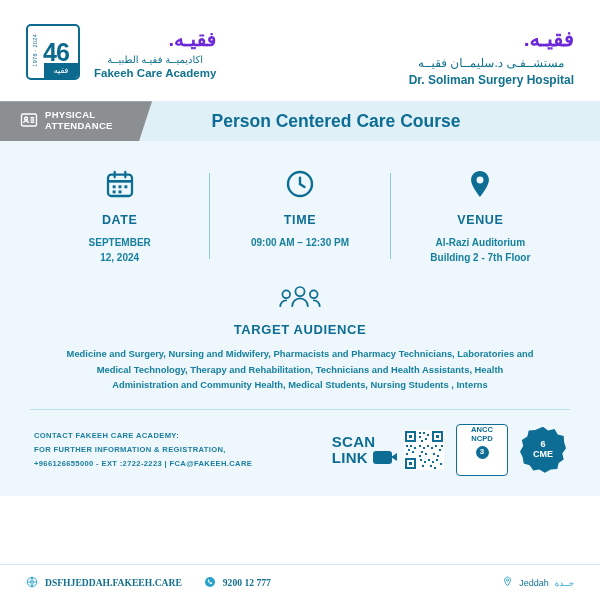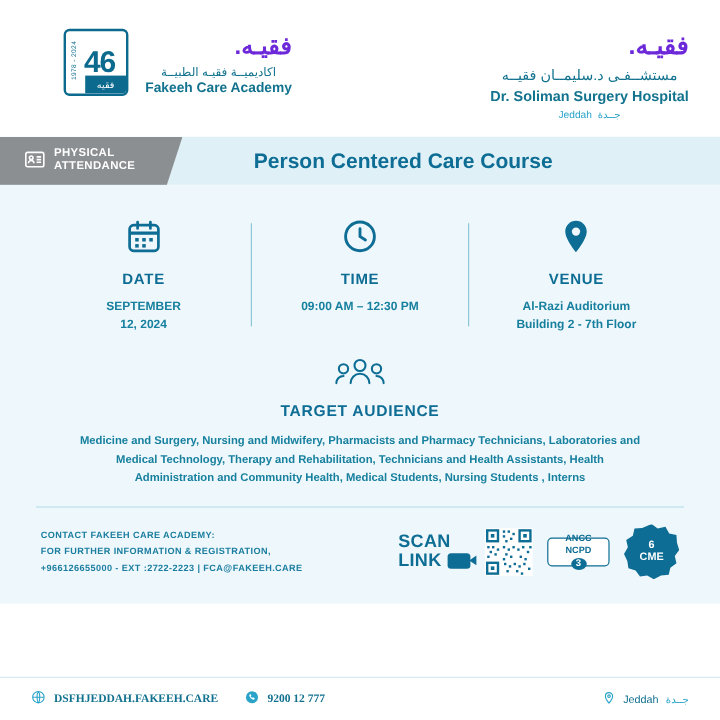--- a/index.html
+++ b/index.html
@@ -13,21 +13,21 @@
 
   
   .header {
     display: flex; justify-content: space-between; align-items: flex-start;
     padding: 24px 26px 8px 26px;
   }
   .brand-left { display: flex; align-items: center; gap: 14px; }
   .logo46 {
     width: 54px; height: 56px; border: 2px solid #0b6a8e; border-radius: 5px;
     background: #fff; position: relative; overflow: hidden;
-    display: flex; flex-direction: column; align-items: center; justify-content: center; margin-left: 27px;
+    display: flex; flex-direction: column; align-items: center; justify-content: center;
   }
   .logo46 .big {
     font-size: 25px; font-weight: bold; color: #0b6a8e; line-height: 1;
     letter-spacing: -1px; margin-left: 6px;
   }
   .logo46 .vert {
     position: absolute; left: 4px; top: 8px; font-size: 5.5px; color:#0b6a8e;
     writing-mode: vertical-rl; transform: rotate(180deg); letter-spacing: .3px;
   }
   .logo46 .bar {
@@ -102,22 +102,22 @@
   .cam {
     width: 19px; height: 13px; background:#0e6d94; border-radius: 3px; position: relative;
   }
   .cam:after {
     content:""; position:absolute; right:-5px; top:2px;
     border-top: 4.5px solid transparent; border-bottom: 4.5px solid transparent;
     border-right: 6px solid #0e6d94;
   }
   .qr { width: 40px; height: 40px; }
   .ancc {
-    border: 1.6px solid #0e6d94; border-radius: 4px; width: 52px; height: 24px;
-    display:flex; flex-direction:column; align-items:center; justify-content:center;
+    border: 1.6px solid #0e6d94; border-radius: 4px; width: 52px; height: 52px;
+    display:flex; flex-direction:column; align-items:center; 
     color:#0e6d94; font-size: 7.6px; font-weight: bold; line-height: 1.25; background:#fff;
   }
   .ancc .circ {
     margin-top: 2px; width: 13px; height: 13px; border-radius: 50%;
     background:#0e6d94; color:#fff; font-size: 8px; display:flex;
     align-items:center; justify-content:center;
   }
   .cme {
     width: 46px; height: 46px; position: relative; display:flex;
     flex-direction:column; align-items:center; justify-content:center;
@@ -161,24 +161,20 @@
         <div class="ar-wordmark">فقيـه.</div>
         <div class="ar-sub">اكاديميــة فقيـه الطبيــة</div>
         <div class="en-sub">Fakeeh Care Academy</div>
       </div>
     </div>
 
     <div class="brand-right">
       <div class="ar-wordmark">فقيـه.</div>
       <div class="ar-sub">مستشــفـى د.سليمــان فقيــه</div>
       <div class="en-sub">Dr. Soliman Surgery Hospital</div>
-      <div class="city">
-        <span>Jeddah</span>
-        &nbsp;<span>جــدة</span>
-      </div>
     </div>
   </div>
 
   <div class="titlebar">
     <div class="badge">
       <span class="badge-icon">
         <svg width="18" height="18" viewBox="0 0 24 24" fill="none" stroke="#ffffff" stroke-width="1.8">
           <rect x="2" y="4" width="20" height="16" rx="2"></rect>
           <circle cx="8" cy="10" r="2"></circle>
           <path d="M5 16c0-1.7 1.3-3 3-3s3 1.3 3 3"></path>

